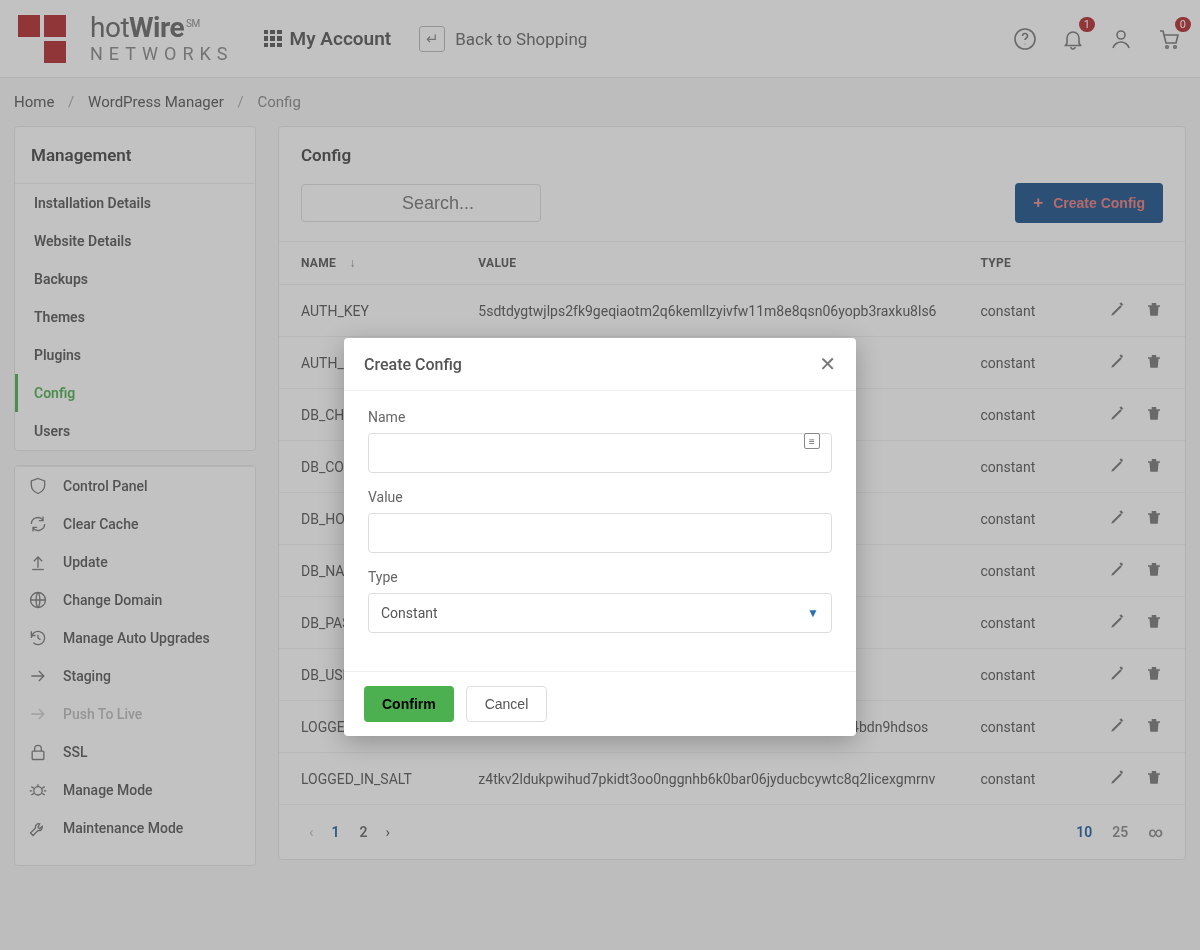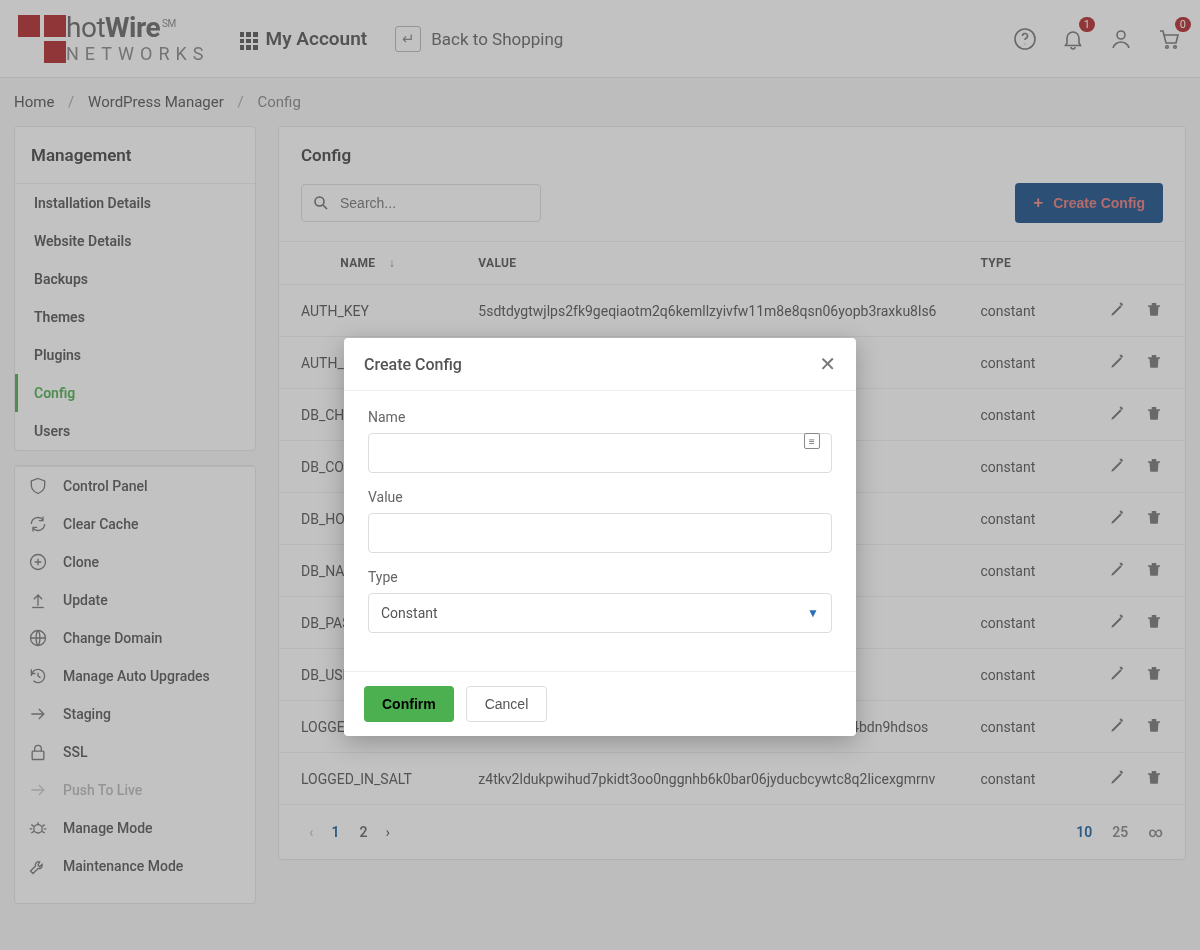--- a/index.html
+++ b/index.html
@@ -1,29 +1,29 @@
 <!DOCTYPE html>
 <html><head>
 <meta charset="utf-8">
 <style>
   * { box-sizing: border-box; margin: 0; padding: 0; }
   body { font-family: -apple-system, BlinkMacSystemFont, "Segoe UI", Roboto, Arial, sans-serif; background: #f7f7f7; color: #333; width: 1200px; height: 950px; overflow: hidden; position: relative; }
   a { text-decoration: none; color: inherit; }
 
   
   .header { height: 78px; background: #fff; display: flex; align-items: center; padding: 0 18px; border-bottom: 1px solid #e6e6e6; }
-  .logo-block { display: flex; align-items: center; gap: 0; }
+  .logo-block { display: flex; align-items: center; gap: 24px; }
   .logo-squares { width: 48px; height: 48px; display: grid; grid-template-columns: 1fr 1fr; grid-template-rows: 1fr 1fr; gap: 4px; }
   .logo-squares div { background: #b3282d; }
   .logo-squares div:nth-child(3){ background: transparent; }
   .logo-text-top { font-size: 28px; color: #666; font-weight: 400; letter-spacing: -0.5px; }
   .logo-text-top b { font-weight: 700; }
   .logo-text-bottom { font-size: 18px; letter-spacing: 6px; color: #888; }
   .logo-text-col { display: flex; flex-direction: column; line-height: 1.1; }
-  .account { display: flex; align-items: flex-end; gap: 8px; margin-left: 30px; font-size: 19px; font-weight: 600; color: #555; }
+  .account { display: flex; align-items: center; gap: 8px; margin-left: 30px; font-size: 19px; font-weight: 600; color: #555; }
   .grid-icon { width: 18px; height: 18px; display: grid; grid-template-columns: repeat(3,1fr); grid-template-rows: repeat(3,1fr); gap: 2px; }
   .grid-icon div { background: #555; }
   .back-shop { display: flex; align-items: center; gap: 10px; margin-left: 28px; color: #666; font-size: 17px; }
   .back-arrow-box { width: 26px; height: 26px; border:1px solid #bbb; border-radius: 3px; display:flex; align-items:center; justify-content:center; color:#888; font-size:15px;}
   .header-right { margin-left: auto; display: flex; align-items: center; gap: 22px; color: #777; }
   .hdr-icon { position: relative; display:flex; align-items:center; justify-content:center; width:26px; height:26px;}
   .hdr-icon svg { width: 24px; height: 24px; stroke: #777; fill:none; stroke-width:1.6;}
   .badge { position: absolute; top: -9px; right: -9px; background: #b3282d; color: #fff; border-radius: 10px; font-size: 11px; padding: 1px 5px; min-width: 15px; text-align: center; }
 
   
@@ -47,21 +47,21 @@
   .actions-list .row.disabled .ic { color:#ccc;}
   .actions-list svg { width:20px; height:20px; stroke:currentColor; fill:none; stroke-width:1.6;}
 
   
   .col-main { flex:1; }
   .card { background:#fff; border:1px solid #e5e5e5; border-radius:4px; padding: 0; }
   .card-pad { padding: 18px 22px 0 22px; }
   .page-title { font-size:17px; font-weight:600; color:#444; margin-bottom: 18px;}
   .toolbar { display:flex; align-items:center; margin-bottom: 18px;}
   .search-wrap { display:flex; align-items:center; border:1px solid #ddd; border-radius:4px; height:38px; width:240px; padding:0 10px; color:#888;}
-  .search-wrap input { border:none; outline:none; flex:1; font-size:14px; color:#555; background:transparent; margin-left:10px;}
+  .search-wrap input { border:none; outline:none; flex:1; font-size:18px; color:#555; background:transparent; margin-left:10px;text-align:center;}
   .btn-create { margin-left:auto; background:#1a4f8b; color:#f7a1a1; border:none; border-radius:4px; height:40px; padding:0 18px; font-size:14px; font-weight:600; display:flex; align-items:center; gap:10px;}
   .btn-create .plus{ color:#f08a8a; font-size:17px; font-weight:700;}
   .btn-create .lbl{ color:#ea7a7a;}
 
   table.cfg { width:100%; border-collapse: collapse; }
   table.cfg th { text-align:left; font-size:12px; font-weight:700; color:#555; padding: 14px 22px; border-top:1px solid #eee; border-bottom:1px solid #eee; letter-spacing: .3px;}
   table.cfg th .sort-arr { margin-left:10px; color:#888; font-size:12px;}
   table.cfg td { padding: 15px 22px; font-size:14px; color:#555; border-bottom:1px solid #f0f0f0; vertical-align: middle;}
   .row-actions { display:flex; gap:18px; justify-content:flex-end; color:#777;}
   .row-actions svg { width:18px; height:18px; fill:#777;}
@@ -202,29 +202,20 @@
               <svg viewBox="0 0 24 24">
                 <path d="M4 12a8 8 0 0 1 14-5M20 12a8 8 0 0 1-14 5"></path>
                 <path d="M18 3v5h-5M6 21v-5h5"></path>
               </svg>
             </span>
             <span>Clear Cache</span>
           </div>
           <div class="row">
             <span class="ic">
               <svg viewBox="0 0 24 24">
-                <circle cx="12" cy="12" r="9"></circle>
-                <path d="M12 8v8M8 12h8"></path>
-              </svg>
-            </span>
-            <span>Clone</span>
-          </div>
-          <div class="row">
-            <span class="ic">
-              <svg viewBox="0 0 24 24">
                 <path d="M12 19V6M7 11l5-5 5 5"></path>
                 <path d="M5 21h14"></path>
               </svg>
             </span>
             <span>Update</span>
           </div>
           <div class="row">
             <span class="ic">
               <svg viewBox="0 0 24 24">
                 <circle cx="12" cy="12" r="9"></circle>
@@ -244,36 +235,36 @@
             <span>Manage Auto Upgrades</span>
           </div>
           <div class="row">
             <span class="ic">
               <svg viewBox="0 0 24 24">
                 <path d="M4 12h14M13 6l6 6-6 6"></path>
               </svg>
             </span>
             <span>Staging</span>
           </div>
+          <div class="row disabled">
+            <span class="ic">
+              <svg viewBox="0 0 24 24">
+                <path d="M4 12h14M13 6l6 6-6 6"></path>
+              </svg>
+            </span>
+            <span>Push To Live</span>
+          </div>
           <div class="row">
             <span class="ic">
               <svg viewBox="0 0 24 24">
                 <rect x="5" y="11" width="14" height="10" rx="1"></rect>
                 <path d="M8 11V8a4 4 0 0 1 8 0v3"></path>
               </svg>
             </span>
             <span>SSL</span>
-          </div>
-          <div class="row disabled">
-            <span class="ic">
-              <svg viewBox="0 0 24 24">
-                <path d="M4 12h14M13 6l6 6-6 6"></path>
-              </svg>
-            </span>
-            <span>Push To Live</span>
           </div>
           <div class="row">
             <span class="ic">
               <svg viewBox="0 0 24 24">
                 <circle cx="12" cy="13" r="5"></circle>
                 <path d="M12 8V5M7 10l-3-2M17 10l3-2M7 16l-3 2M17 16l3 2M5 13H2M22 13h-3"></path>
               </svg>
             </span>
             <span>Manage Mode</span>
           </div>
@@ -305,21 +296,21 @@
           <button class="btn-create">
             <span class="plus">+</span>
             <span class="lbl">Create Config</span>
           </button>
         </div>
       </div>
 
       <table class="cfg">
         <thead>
           <tr>
-            <th style="width:180px;text-align:center;">
+            <th style="width:180px;">
               <span>NAME</span>
               <span class="sort-arr">↓</span>
             </th>
             <th>VALUE</th>
             <th style="width:120px;">TYPE</th>
             <th style="width:110px;"></th>
           </tr>
         </thead>
         <tbody id="cfg-body">
             <tr>

